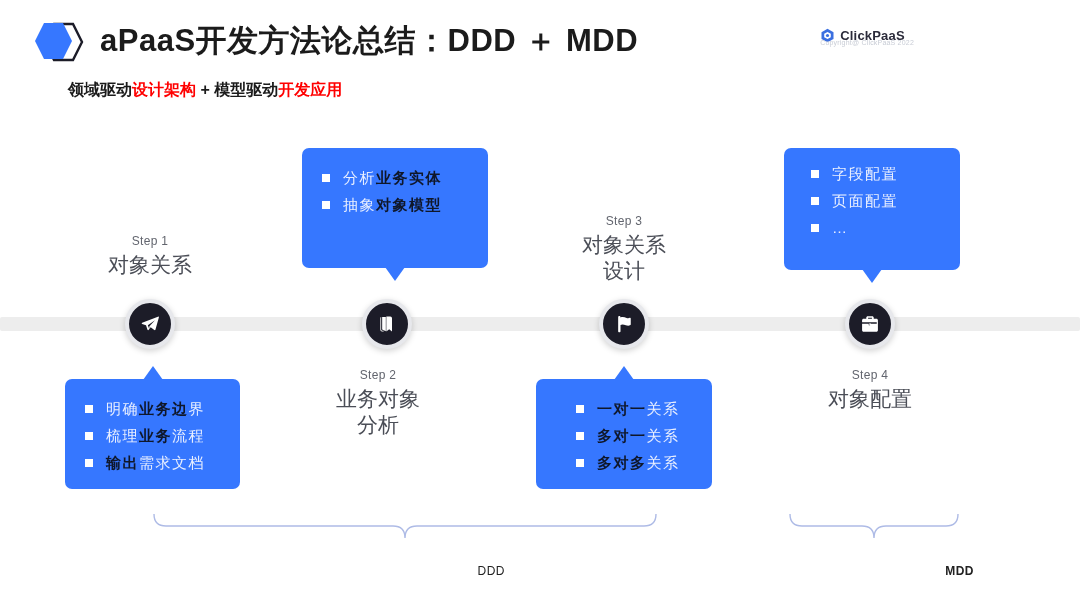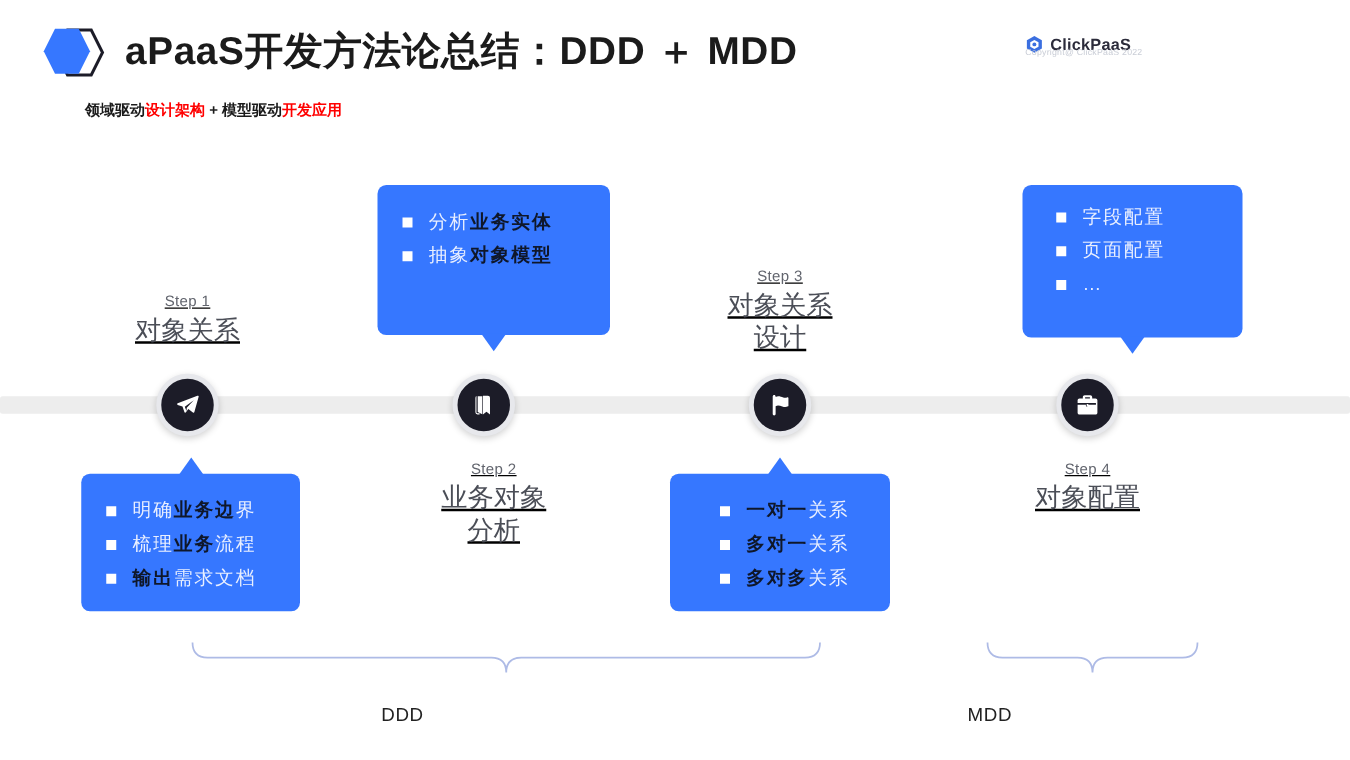--- a/index.html
+++ b/index.html
@@ -13,21 +13,21 @@
 
   
   .hex-logo { position: absolute; left: 32px; top: 18px; width: 56px; height: 50px; }
   .title {
     position: absolute; left: 100px; top: 20px;
     font-size: 31px; font-weight: 700; color: #1b1b1b;
     letter-spacing: .5px; white-space: nowrap;
   }
   .subtitle {
     position: absolute; left: 68px; top: 80px;
-    font-size: 12px; font-weight: 700; color: #1b1b1b;
+    font-size: 16px; font-weight: 700; color: #1b1b1b;
     white-space: nowrap;
   }
   .subtitle .hl { color: #ff0000; }
 
   .brand { position: absolute; right: 30px; top: 28px; text-align: center; }
   .brand-row { display: flex; gap: 5px; }
   .brand-name { font-size: 13px; font-weight: 700; color: #2b2b3a; letter-spacing: .2px; }
   .brand-copy {
     font-size: 7px; color: #c9cdd6; margin-top: -4px;
     letter-spacing: .2px; white-space: nowrap;
@@ -42,21 +42,21 @@
     position: absolute; top: 299px; width: 50px; height: 50px;
     border-radius: 50%;
     background: #1c1c28;
     border: 4px solid #e7e8ec;
     display: flex; align-items: center; justify-content: center;
     box-shadow: 0 2px 6px rgba(0,0,0,.18);
   }
   .node svg { width: 20px; height: 20px; fill: #ffffff; }
 
   
-  .step-cap { position: absolute; text-align: center; width: 180px; text-decoration: underline; }
+  .step-cap { position: absolute; text-align: center; width: 180px; }
   .step-no {
     font-size: 12px; color: #62656e; letter-spacing: .3px;
     font-family: "Liberation Sans", sans-serif;
   }
   .step-title {
     font-size: 21px; color: #4b4e57; line-height: 1.22; margin-top: 4px;
     font-weight: 400;
   }
 
   
@@ -83,22 +83,22 @@
     border-left: 10px solid transparent;
     border-right: 10px solid transparent;
   }
   .tail.down { bottom: -13px; left: 50%; margin-left: -10px; border-top: 14px solid #3677ff; }
   .tail.up   { top: -13px;   left: 50%; margin-left: -10px; border-bottom: 14px solid #3677ff; }
 
   
   .brace { position: absolute; }
   .brace path { fill: none; stroke: #aebbe6; stroke-width: 1.4; }
   .brace-label {
-    position: absolute; text-align: left;
-    font-size: 15px; color: #222222; letter-spacing: .5px;
+    position: absolute; text-align: right;
+    font-size: 12px; color: #222222; letter-spacing: .5px;
   }
 </style>
 </head>
 <body>
 
 <div id="stage">
 
   <svg class="hex-logo" viewBox="0 0 56 50">
     <polygon points="22,6 41,6 50,24 41,42 22,42 13,24" fill="none" stroke="#1c1c28" stroke-width="2.4"></polygon>
     <polygon points="12,5 31,5 40,23 31,41 12,41 3,23" fill="#3677ff"></polygon>
@@ -144,21 +144,21 @@
     <svg viewBox="0 0 24 24">
       <path d="M9.3 2.6h5.4c1 0 1.8.8 1.8 1.8v1.3h3.2c1 0 1.8.8 1.8 1.8v11.9c0 1-.8 1.8-1.8 1.8H4.3c-1 0-1.8-.8-1.8-1.8V7.5c0-1 .8-1.8 1.8-1.8h3.2V4.4c0-1 .8-1.8 1.8-1.8zm.4 3.1h4.6V4.5H9.7zM11.2 11h1.6v2.2h-1.6zm-8.7-1v1.8h8v1.6h1.6v-1.6h8V10z"></path>
     </svg>
   </div>
 
   <div class="step-cap" style="left:60px; top:234px;">
     <div class="step-no">Step 1</div>
     <div class="step-title">对象关系</div>
   </div>
 
-  <div class="step-cap" style="left:305px; top:368px;">
+  <div class="step-cap" style="left:288px; top:368px;">
     <div class="step-no">Step 2</div>
     <div class="step-title">
       <div>业务对象</div>
       <div>分析</div>
     </div>
   </div>
 
   <div class="step-cap" style="left:534px; top:214px;">
     <div class="step-no">Step 3</div>
     <div class="step-title">
@@ -181,21 +181,21 @@
       </li>
       <li>
         <span class="bullet"></span>
         <span>抽象</span>
           <span class="b">对象模型</span>
       </li>
     </ul>
     <div class="tail down"></div>
   </div>
 
-  <div class="callout" style="left:818px; top:148px; width:176px; height:122px; padding-top:12px;padding-left:27px;">
+  <div class="callout" style="left:784px; top:148px; width:176px; height:122px; padding-top:12px;padding-left:27px;">
     <ul>
       <li>
         <span class="bullet"></span>
         <span>字段配置</span>
       </li>
       <li>
         <span class="bullet"></span>
         <span>页面配置</span>
       </li>
       <li>
@@ -251,15 +251,15 @@
   </div>
 
   <svg class="brace" style="left:150px; top:512px; width:510px; height:38px;" viewBox="0 0 510 38">
     <path d="M4 2 Q4 14 16 14 L243 14 Q255 14 255 26 Q255 14 267 14 L494 14 Q506 14 506 2"></path>
   </svg>
   <div class="brace-label" style="left:305px; top:564px; width:200px;">DDD</div>
 
   <svg class="brace" style="left:786px; top:512px; width:176px; height:38px;" viewBox="0 0 176 38">
     <path d="M4 2 Q4 14 16 14 L76 14 Q88 14 88 26 Q88 14 100 14 L160 14 Q172 14 172 2"></path>
   </svg>
-  <div class="brace-label" style="left:774px; top:564px; width:200px;">MDD</div>
+  <div class="brace-label" style="left:774px; top:564px; width:200px;font-weight:bold;">MDD</div>
 
 </div>
 
 </body></html>

